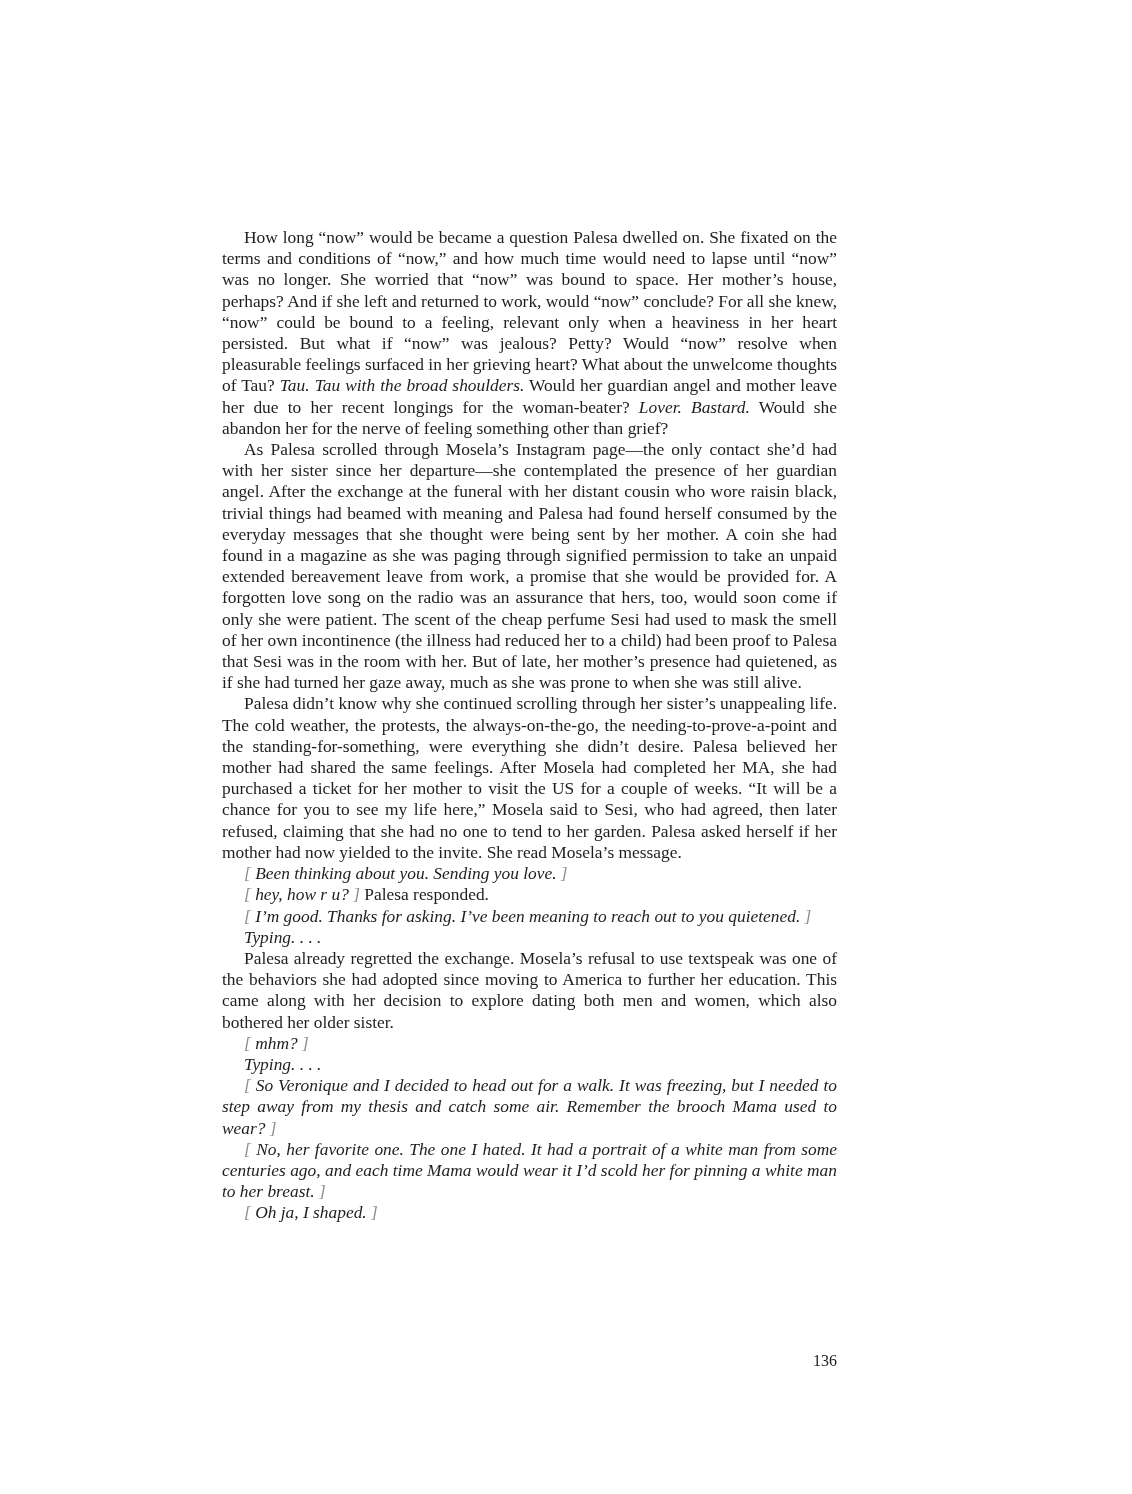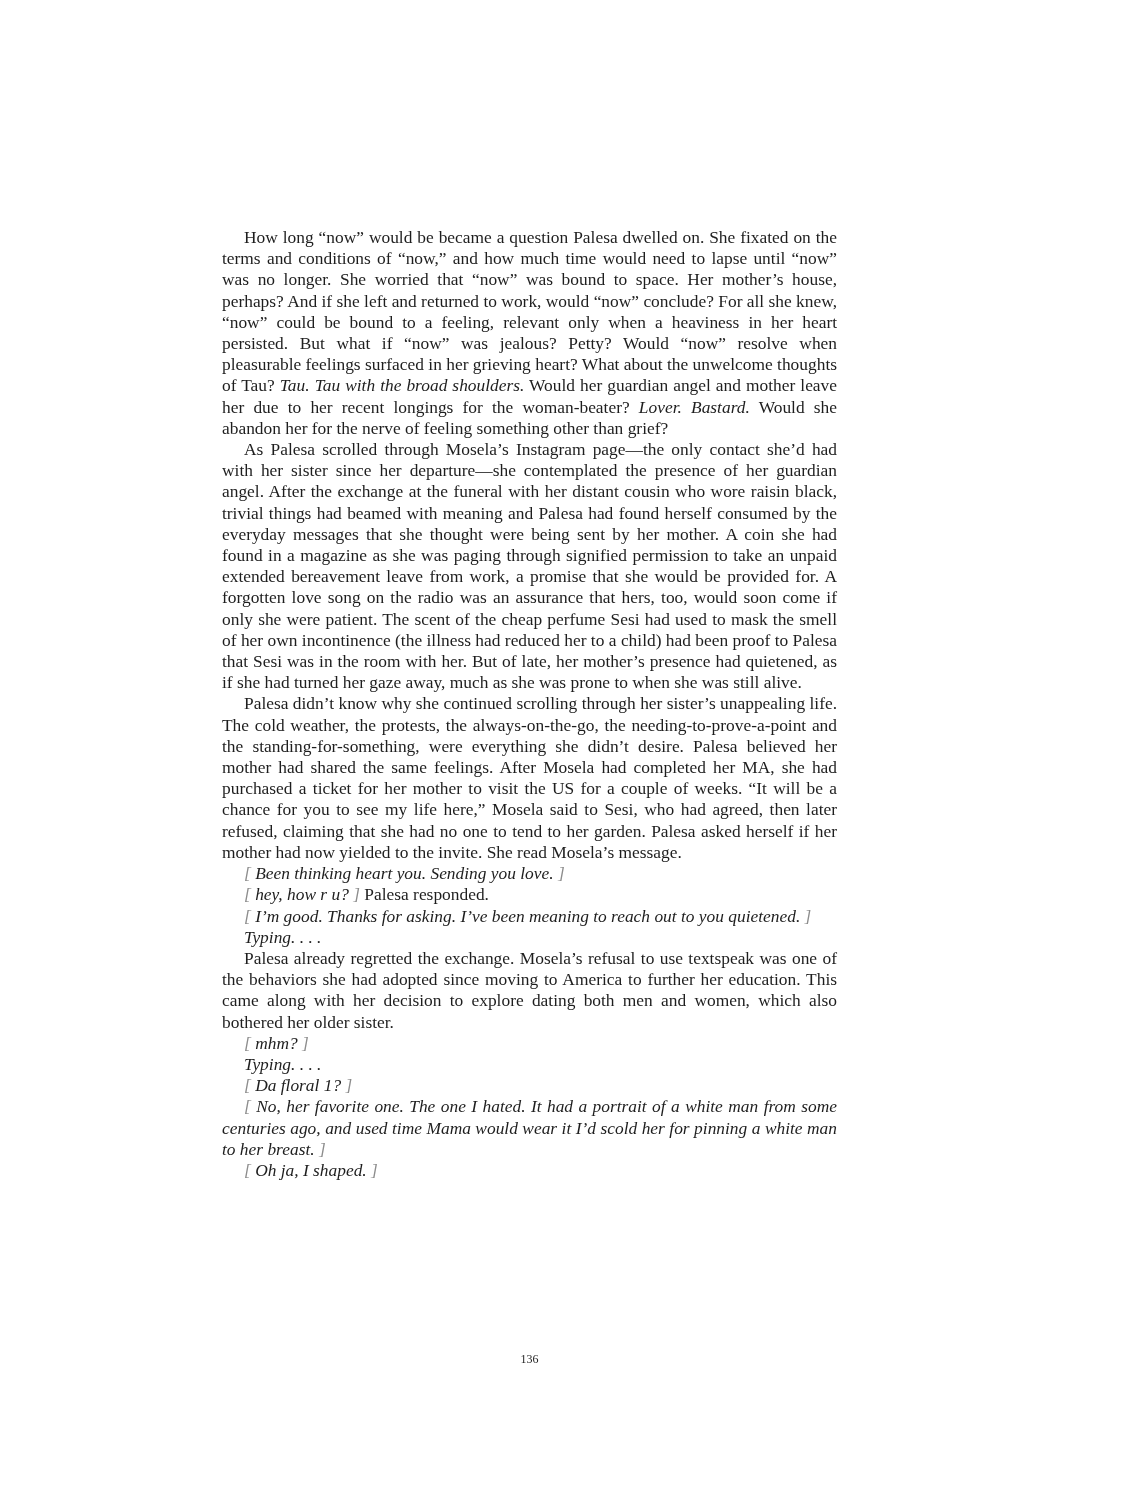--- a/index.html
+++ b/index.html
@@ -31,38 +31,38 @@
     text-indent: 22px;
   }
   .run-r { font-style: normal; }
   .run-i { font-style: italic; }
   .run-b { font-style: italic; color: #8d8d8d; }
   .page-number {
     position: absolute;
     left: 222px;
     top: 1352px;
     width: 615px;
-    text-align: center;
-    font-size: 12px;
+    text-align: right;
+    font-size: 16px;
     color: #1e1e1e;
   }
 </style>
 </head>
 <body>
 
 <div class="page">
   <main class="text-block">
       <p class="para prose"><span class="run-r">How long “now” would be became a question Palesa dwelled on. She fixated on the terms and conditions of “now,” and how much time would need to lapse until “now” was no longer. She worried that “now” was bound to space. Her mother’s house, perhaps? And if she left and returned to work, would “now” conclude? For all she knew, “now” could be bound to a feeling, relevant only when a heaviness in her heart persisted. But what if “now” was jealous? Petty? Would “now” resolve when pleasurable feelings surfaced in her grieving heart? What about the unwelcome thoughts of Tau? </span><span class="run-i">Tau. Tau with the broad shoulders.</span><span class="run-r"> Would her guardian angel and mother leave her due to her recent longings for the woman-beater? </span><span class="run-i">Lover. Bastard.</span><span class="run-r"> Would she abandon her for the nerve of feeling something other than grief?</span></p>
       <p class="para prose"><span class="run-r">As Palesa scrolled through Mosela’s Instagram page—the only contact she’d had with her sister since her departure—she contemplated the presence of her guardian angel. After the exchange at the funeral with her distant cousin who wore raisin black, trivial things had beamed with meaning and Palesa had found herself consumed by the everyday messages that she thought were being sent by her mother. A coin she had found in a magazine as she was paging through signified permission to take an unpaid extended bereavement leave from work, a promise that she would be provided for. A forgotten love song on the radio was an assurance that hers, too, would soon come if only she were patient. The scent of the cheap perfume Sesi had used to mask the smell of her own incontinence (the illness had reduced her to a child) had been proof to Palesa that Sesi was in the room with her. But of late, her mother’s presence had quietened, as if she had turned her gaze away, much as she was prone to when she was still alive.</span></p>
       <p class="para prose"><span class="run-r">Palesa didn’t know why she continued scrolling through her sister’s unappealing life. The cold weather, the protests, the always-on-the-go, the needing-to-prove-a-point and the standing-for-something, were everything she didn’t desire. Palesa believed her mother had shared the same feelings. After Mosela had completed her MA, she had purchased a ticket for her mother to visit the US for a couple of weeks. “It will be a chance for you to see my life here,” Mosela said to Sesi, who had agreed, then later refused, claiming that she had no one to tend to her garden. Palesa asked herself if her mother had now yielded to the invite. She read Mosela’s message.</span></p>
-      <p class="para dialogue"><span class="run-b">[</span><span class="run-i"> Been thinking heart you. Sending you love. </span><span class="run-b">]</span></p>
+      <p class="para dialogue"><span class="run-b">[</span><span class="run-i"> Been thinking about you. Sending you love. </span><span class="run-b">]</span></p>
       <p class="para dialogue"><span class="run-b">[</span><span class="run-i"> hey, how r u? </span><span class="run-b">]</span><span class="run-r"> Palesa responded.</span></p>
       <p class="para dialogue"><span class="run-b">[</span><span class="run-i"> I’m good. Thanks for asking. I’ve been meaning to reach out to you quietened. </span><span class="run-b">]</span></p>
       <p class="para dialogue"><span class="run-i">Typing. . . .</span></p>
       <p class="para prose"><span class="run-r">Palesa already regretted the exchange. Mosela’s refusal to use textspeak was one of the behaviors she had adopted since moving to America to further her education. This came along with her decision to explore dating both men and women, which also bothered her older sister.</span></p>
       <p class="para dialogue"><span class="run-b">[</span><span class="run-i"> mhm? </span><span class="run-b">]</span></p>
       <p class="para dialogue"><span class="run-i">Typing. . . .</span></p>
-      <p class="para dialogue"><span class="run-b">[</span><span class="run-i"> Da floral 1? </span><span class="run-b">]</span></p>
-      <p class="para dialogue"><span class="run-b">[</span><span class="run-i"> No, her favorite one. The one I hated. It had a portrait of a white man from some centuries ago, and used time Mama would wear it I’d scold her for pinning a white man to her breast. </span><span class="run-b">]</span></p>
+      <p class="para dialogue"><span class="run-b">[</span><span class="run-i"> So Veronique and I decided to head out for a walk. It was freezing, but I needed to step away from my thesis and catch some air. Remember the brooch Mama used to wear? </span><span class="run-b">]</span></p>
+      <p class="para dialogue"><span class="run-b">[</span><span class="run-i"> No, her favorite one. The one I hated. It had a portrait of a white man from some centuries ago, and each time Mama would wear it I’d scold her for pinning a white man to her breast. </span><span class="run-b">]</span></p>
       <p class="para dialogue"><span class="run-b">[</span><span class="run-i"> Oh ja, I shaped. </span><span class="run-b">]</span></p>
     </main>
   <div class="page-number">136</div>
 </div>
 
 </body></html>

